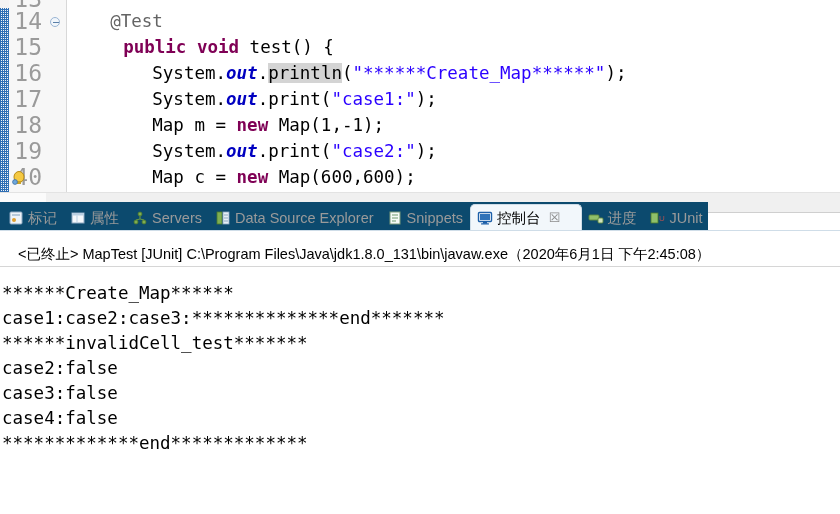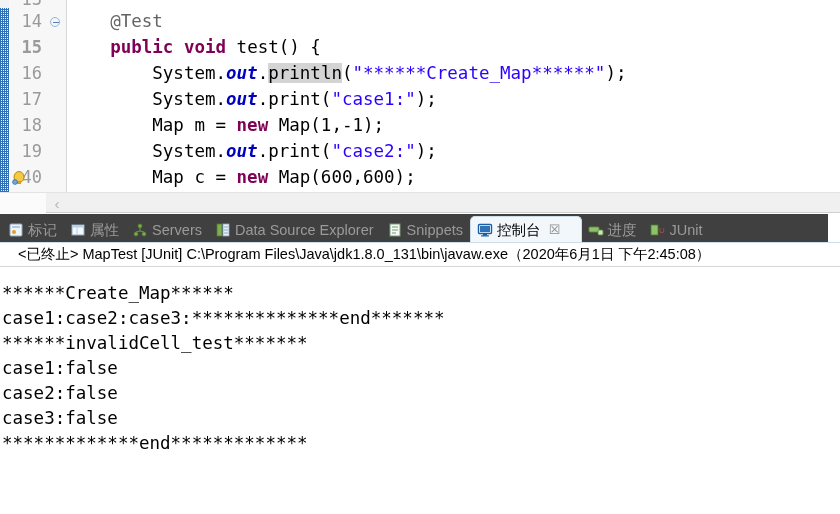--- a/index.html
+++ b/index.html
@@ -38,21 +38,21 @@
     border-right: 1px solid #d8d8d8;
   }
   .code-area {
     position: absolute; left: 68px; top: 0; right: 0; height: 149px;
     background: #ffffff;
   }
 
   .ln {
     position: absolute; right: 24px;
     font-family: "DejaVu Sans Mono", monospace;
-    font-size: 17px; line-height: 26px;
+    font-size: 23px; line-height: 26px;
     color: #9a9a9a; text-align: right;
   }
   .fold {
     position: absolute; right: 5px; width: 13px; height: 26px;
     line-height: 26px; text-align: center;
     font-size: 12px; color: #7a9cc6;
   }
   .fold-box {
     display:inline-block; width:10px; height:10px; border:1px solid #9ab5d4;
     border-radius:50%; background:#f1f6fb; position:relative; vertical-align:middle;
@@ -84,22 +84,22 @@
   .h-scroll .arrow-left {
     position: absolute; left: 48px; top: 1px; width: 18px; height: 19px;
     color: #b4b4b4; font-size: 15px; line-height: 19px; text-align: center;
   }
   .h-scroll .track-left {
     position:absolute; left:0; top:0; width:46px; height:20px; background:#fbfbfb;
   }
 
   
   .tabbar {
-    position: absolute; left: 0; top: 214px; width: 828px; height: 29px;
-    background: #404040;
+    position: absolute; left: 0; top: 202px; width: 708px; height: 29px;
+    background: #0c4a6e;
   }
   .tabs { position: relative; display: flex; align-items: flex-end; height: 29px; padding-left: 2px; }
   .tab {
     display: flex; align-items: center; gap: 4px;
     height: 26px; padding: 0 7px 0 6px;
     font-size: 14.5px; color: #9a9a9a; white-space: nowrap;
   }
   .tab.active {
     background: #f2f7fb;
     border: 1px solid #cfdde8; border-bottom: none;
@@ -142,21 +142,21 @@
 <div id="app">
 
   <div class="editor">
     <div class="editor-body">
 
       <div class="change-bar"></div>
 
       <div class="gutter">
         <span class="ln" style="top:-14px;">13</span>
         <span class="ln" style="top:8px;">14</span>
-        <span class="ln" style="top:34px;font-weight:bold;">15</span>
+        <span class="ln" style="top:34px;">15</span>
         <span class="ln" style="top:60px;">16</span>
         <span class="ln" style="top:86px;">17</span>
         <span class="ln" style="top:112px;">18</span>
         <span class="ln" style="top:138px;">19</span>
         <span class="ln" style="top:164px;">40</span>
 
         <span class="fold" style="top:8px;"><i class="fold-box"></i></span>
 
         <span class="bulb" style="top:170px;">
           <svg width="16" height="16" viewBox="0 0 16 16">
@@ -166,21 +166,21 @@
           </svg>
         </span>
       </div>
 
       <div class="code-area">
 
         <div class="cline" style="top:-14px;"></div>
 
         <div class="cline" style="top:8px;"><span class="ann">    @Test</span></div>
 
-        <div class="cline" style="top:34px;">    <span class="kw">public</span> <span class="kw">void</span> test() {</div>
+        <div class="cline" style="top:34px;padding-left:13px;">    <span class="kw">public</span> <span class="kw">void</span> test() {</div>
 
         <div class="cline" style="top:60px;">        System.<span class="fld">out</span>.<span class="hl">println</span>(<span class="str">"******Create_Map******"</span>);</div>
 
         <div class="cline" style="top:86px;">        System.<span class="fld">out</span>.print(<span class="str">"case1:"</span>);</div>
 
         <div class="cline" style="top:112px;">        Map m = <span class="kw">new</span> Map(1,-1);</div>
 
         <div class="cline" style="top:138px;">        System.<span class="fld">out</span>.print(<span class="str">"case2:"</span>);</div>
 
         <div class="cline" style="top:164px;">        Map c = <span class="kw">new</span> Map(600,600);</div>
@@ -292,20 +292,20 @@
     </div>
     <div class="tabbar-underline"></div>
   </div>
 
   <div class="console">
     <div class="console-status">&lt;已终止&gt; MapTest [JUnit] C:\Program Files\Java\jdk1.8.0_131\bin\javaw.exe（2020年6月1日 下午2:45:08）</div>
     <div class="console-out">
       <div class="oline">******Create_Map******</div>
       <div class="oline">case1:case2:case3:**************end*******</div>
       <div class="oline">******invalidCell_test*******</div>
-      <div class="oline">case1:false</div>
       <div class="oline">case2:false</div>
       <div class="oline">case3:false</div>
+      <div class="oline">case4:false</div>
       <div class="oline">*************end*************</div>
     </div>
   </div>
 
 </div>
 
 </body></html>

